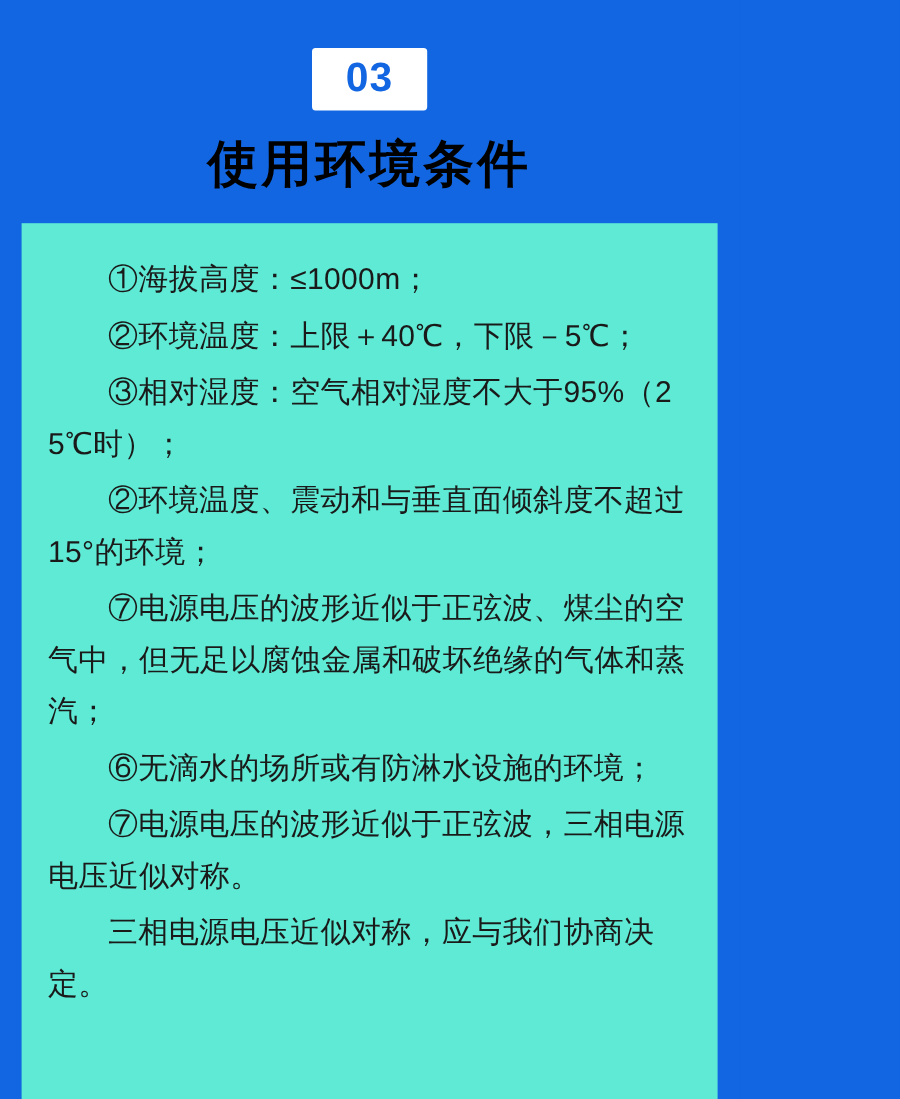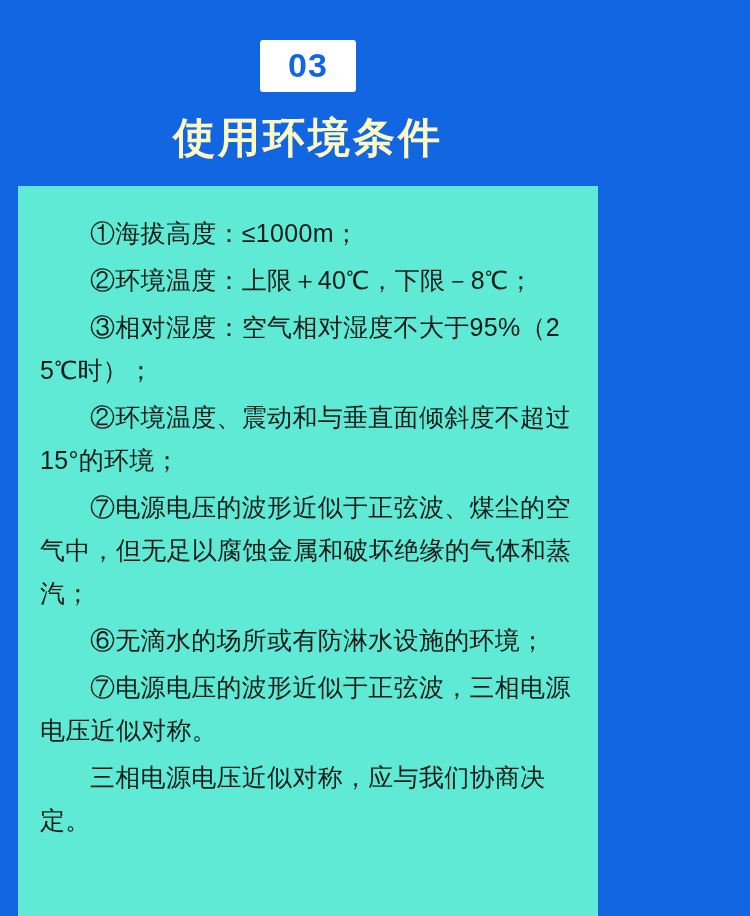--- a/index.html
+++ b/index.html
@@ -32,21 +32,21 @@
     color: #1266e2;
     font-family: "Liberation Sans", sans-serif;
     font-size: 34px;
     font-weight: bold;
     line-height: 1;
     letter-spacing: 1px;
     border-radius: 3px;
   }
   .title {
     margin-top: 22px;
-    color: #fef9c3;
+    color: #000000;
     font-family: "Liberation Serif", serif;
     font-weight: bold;
     font-size: 42px;
     letter-spacing: 3px;
     line-height: 1.15;
   }
   .card {
     position: absolute;
     left: 18px;
     right: 18px;
@@ -73,21 +73,21 @@
 
 <div class="page">
 
   <div class="header">
     <div class="badge">03</div>
     <div class="title">使用环境条件</div>
   </div>
 
   <div class="card">
     <p class="para">①海拔高度：≤1000m；</p>
-    <p class="para">②环境温度：上限＋40℃，下限－8℃；</p>
+    <p class="para">②环境温度：上限＋40℃，下限－5℃；</p>
     <p class="para">③相对湿度：空气相对湿度不大于95%（25℃时）；</p>
     <p class="para">②环境温度、震动和与垂直面倾斜度不超过15°的环境；</p>
     <p class="para">⑦电源电压的波形近似于正弦波、煤尘的空气中，但无足以腐蚀金属和破坏绝缘的气体和蒸汽；</p>
     <p class="para">⑥无滴水的场所或有防淋水设施的环境；</p>
     <p class="para">⑦电源电压的波形近似于正弦波，三相电源电压近似对称。</p>
     <p class="para">三相电源电压近似对称，应与我们协商决定。</p>
   </div>
 
 </div>
 

